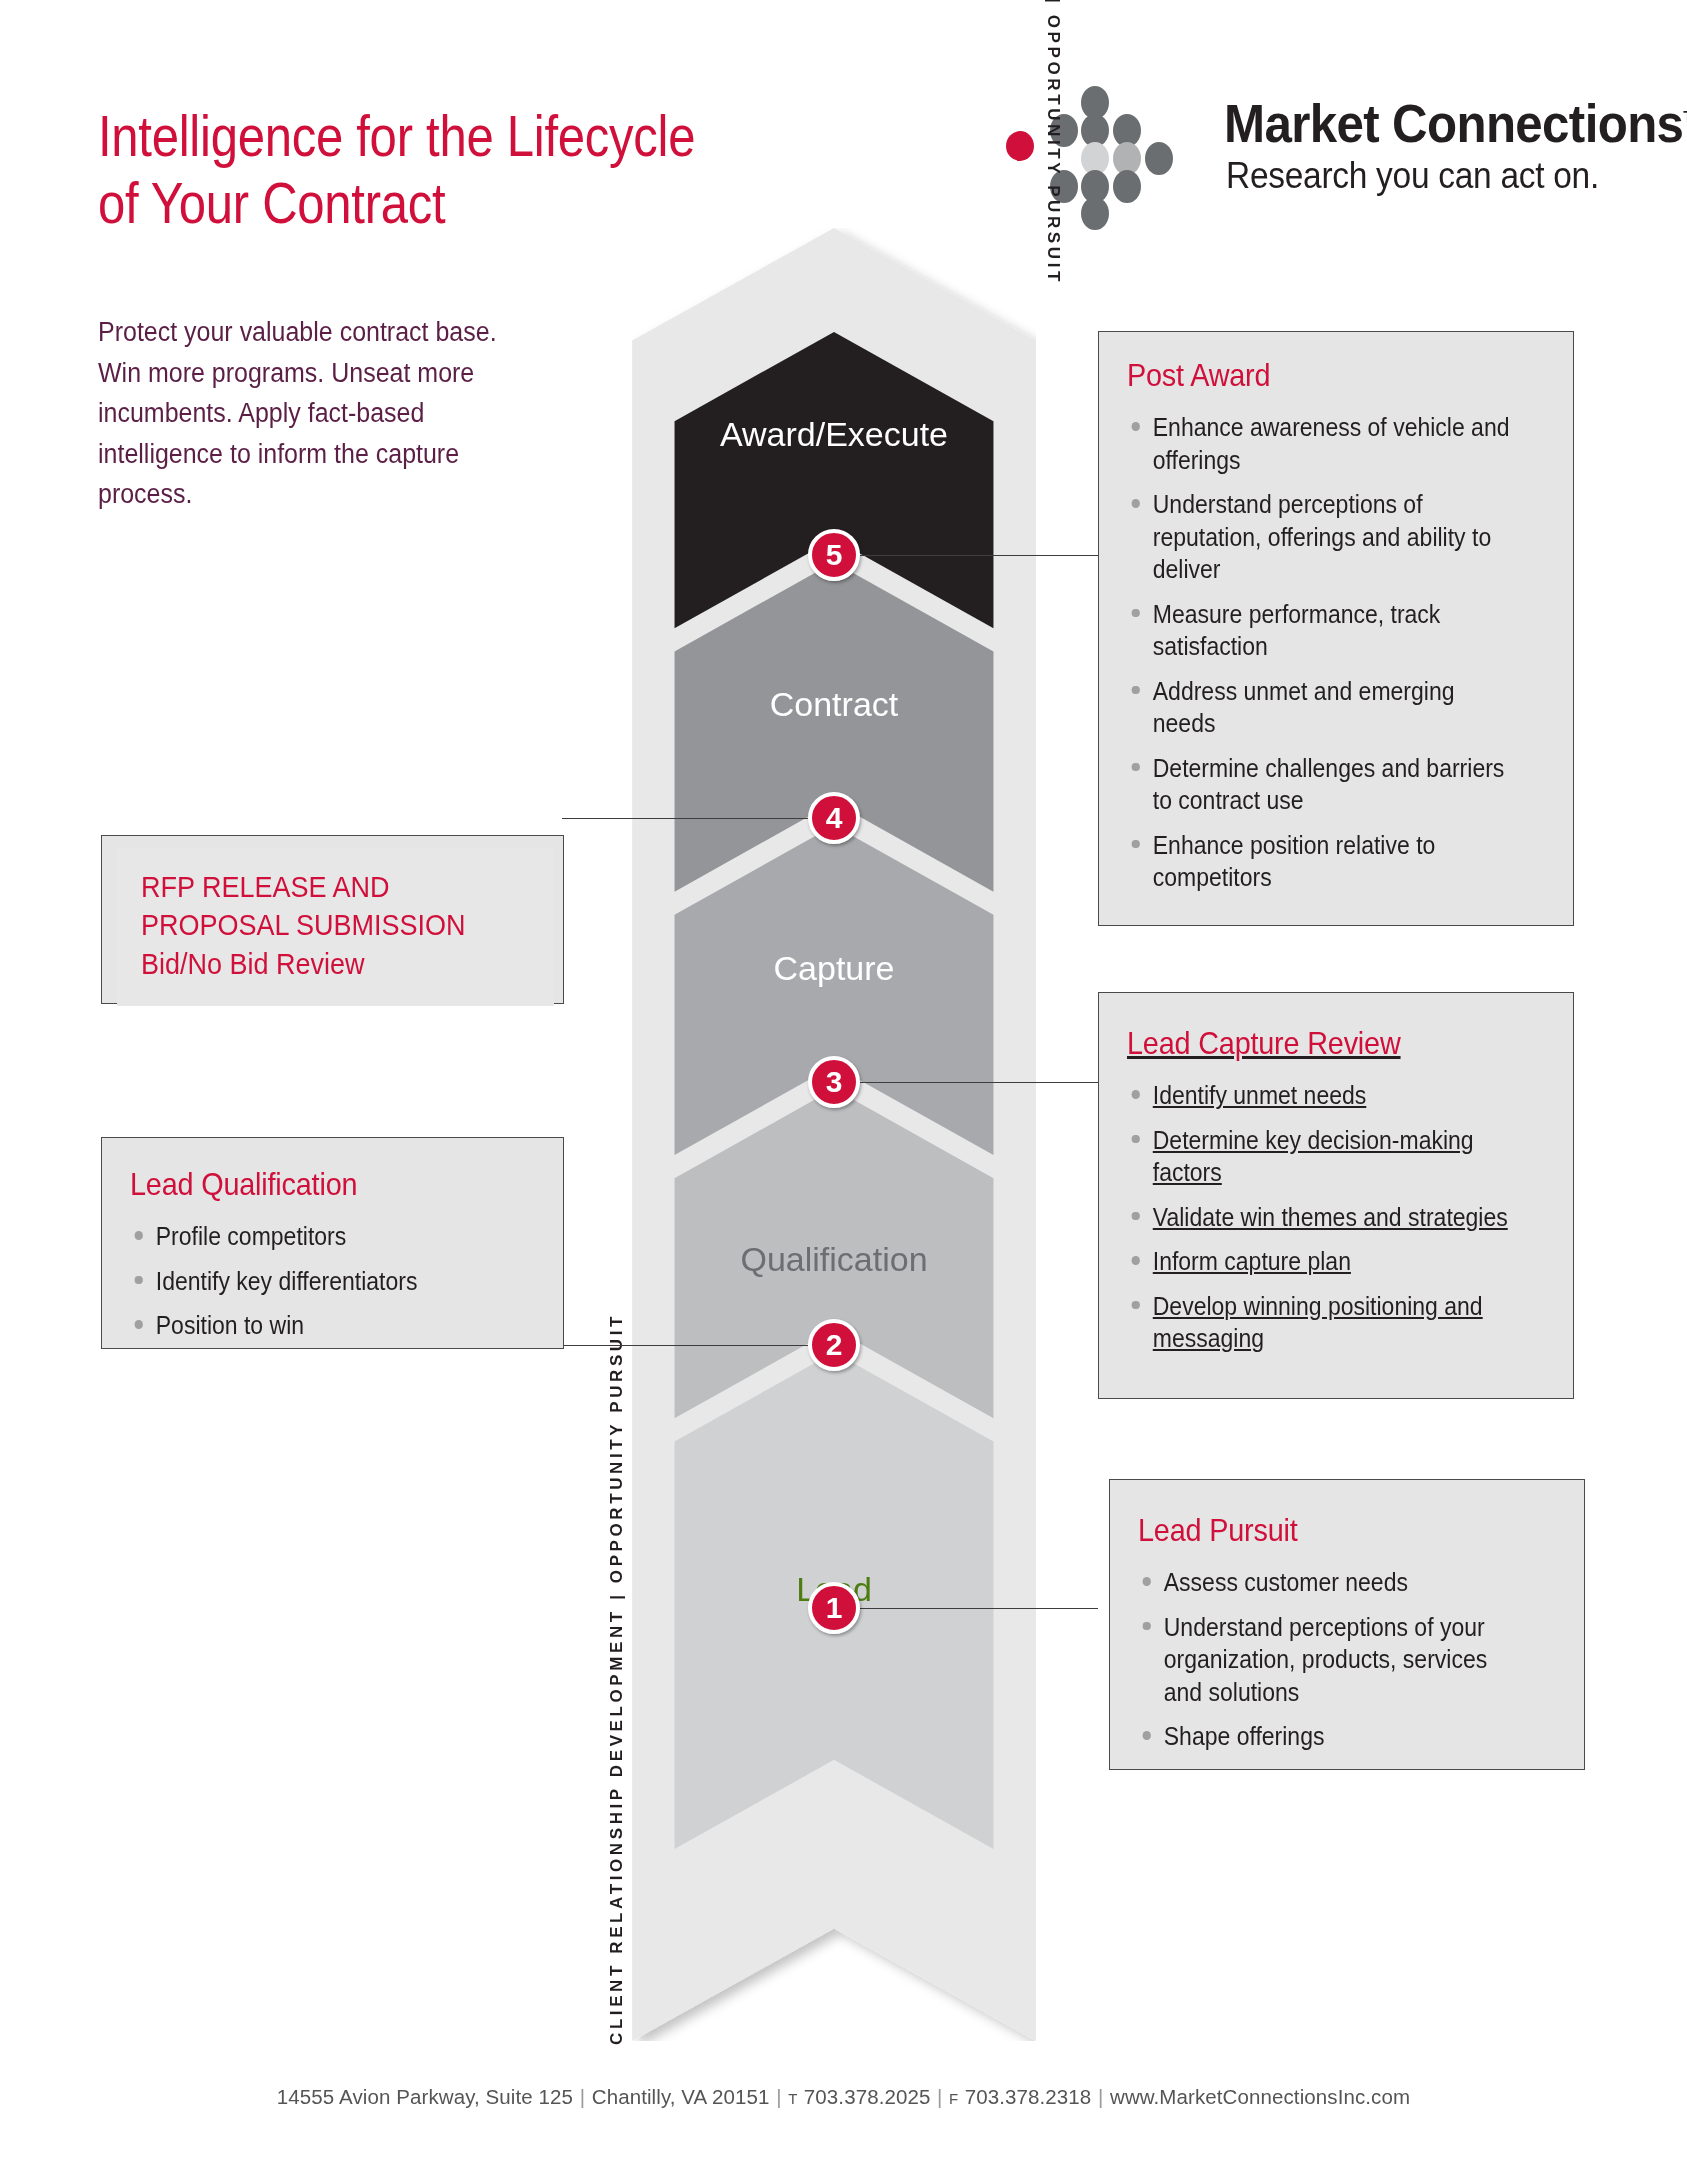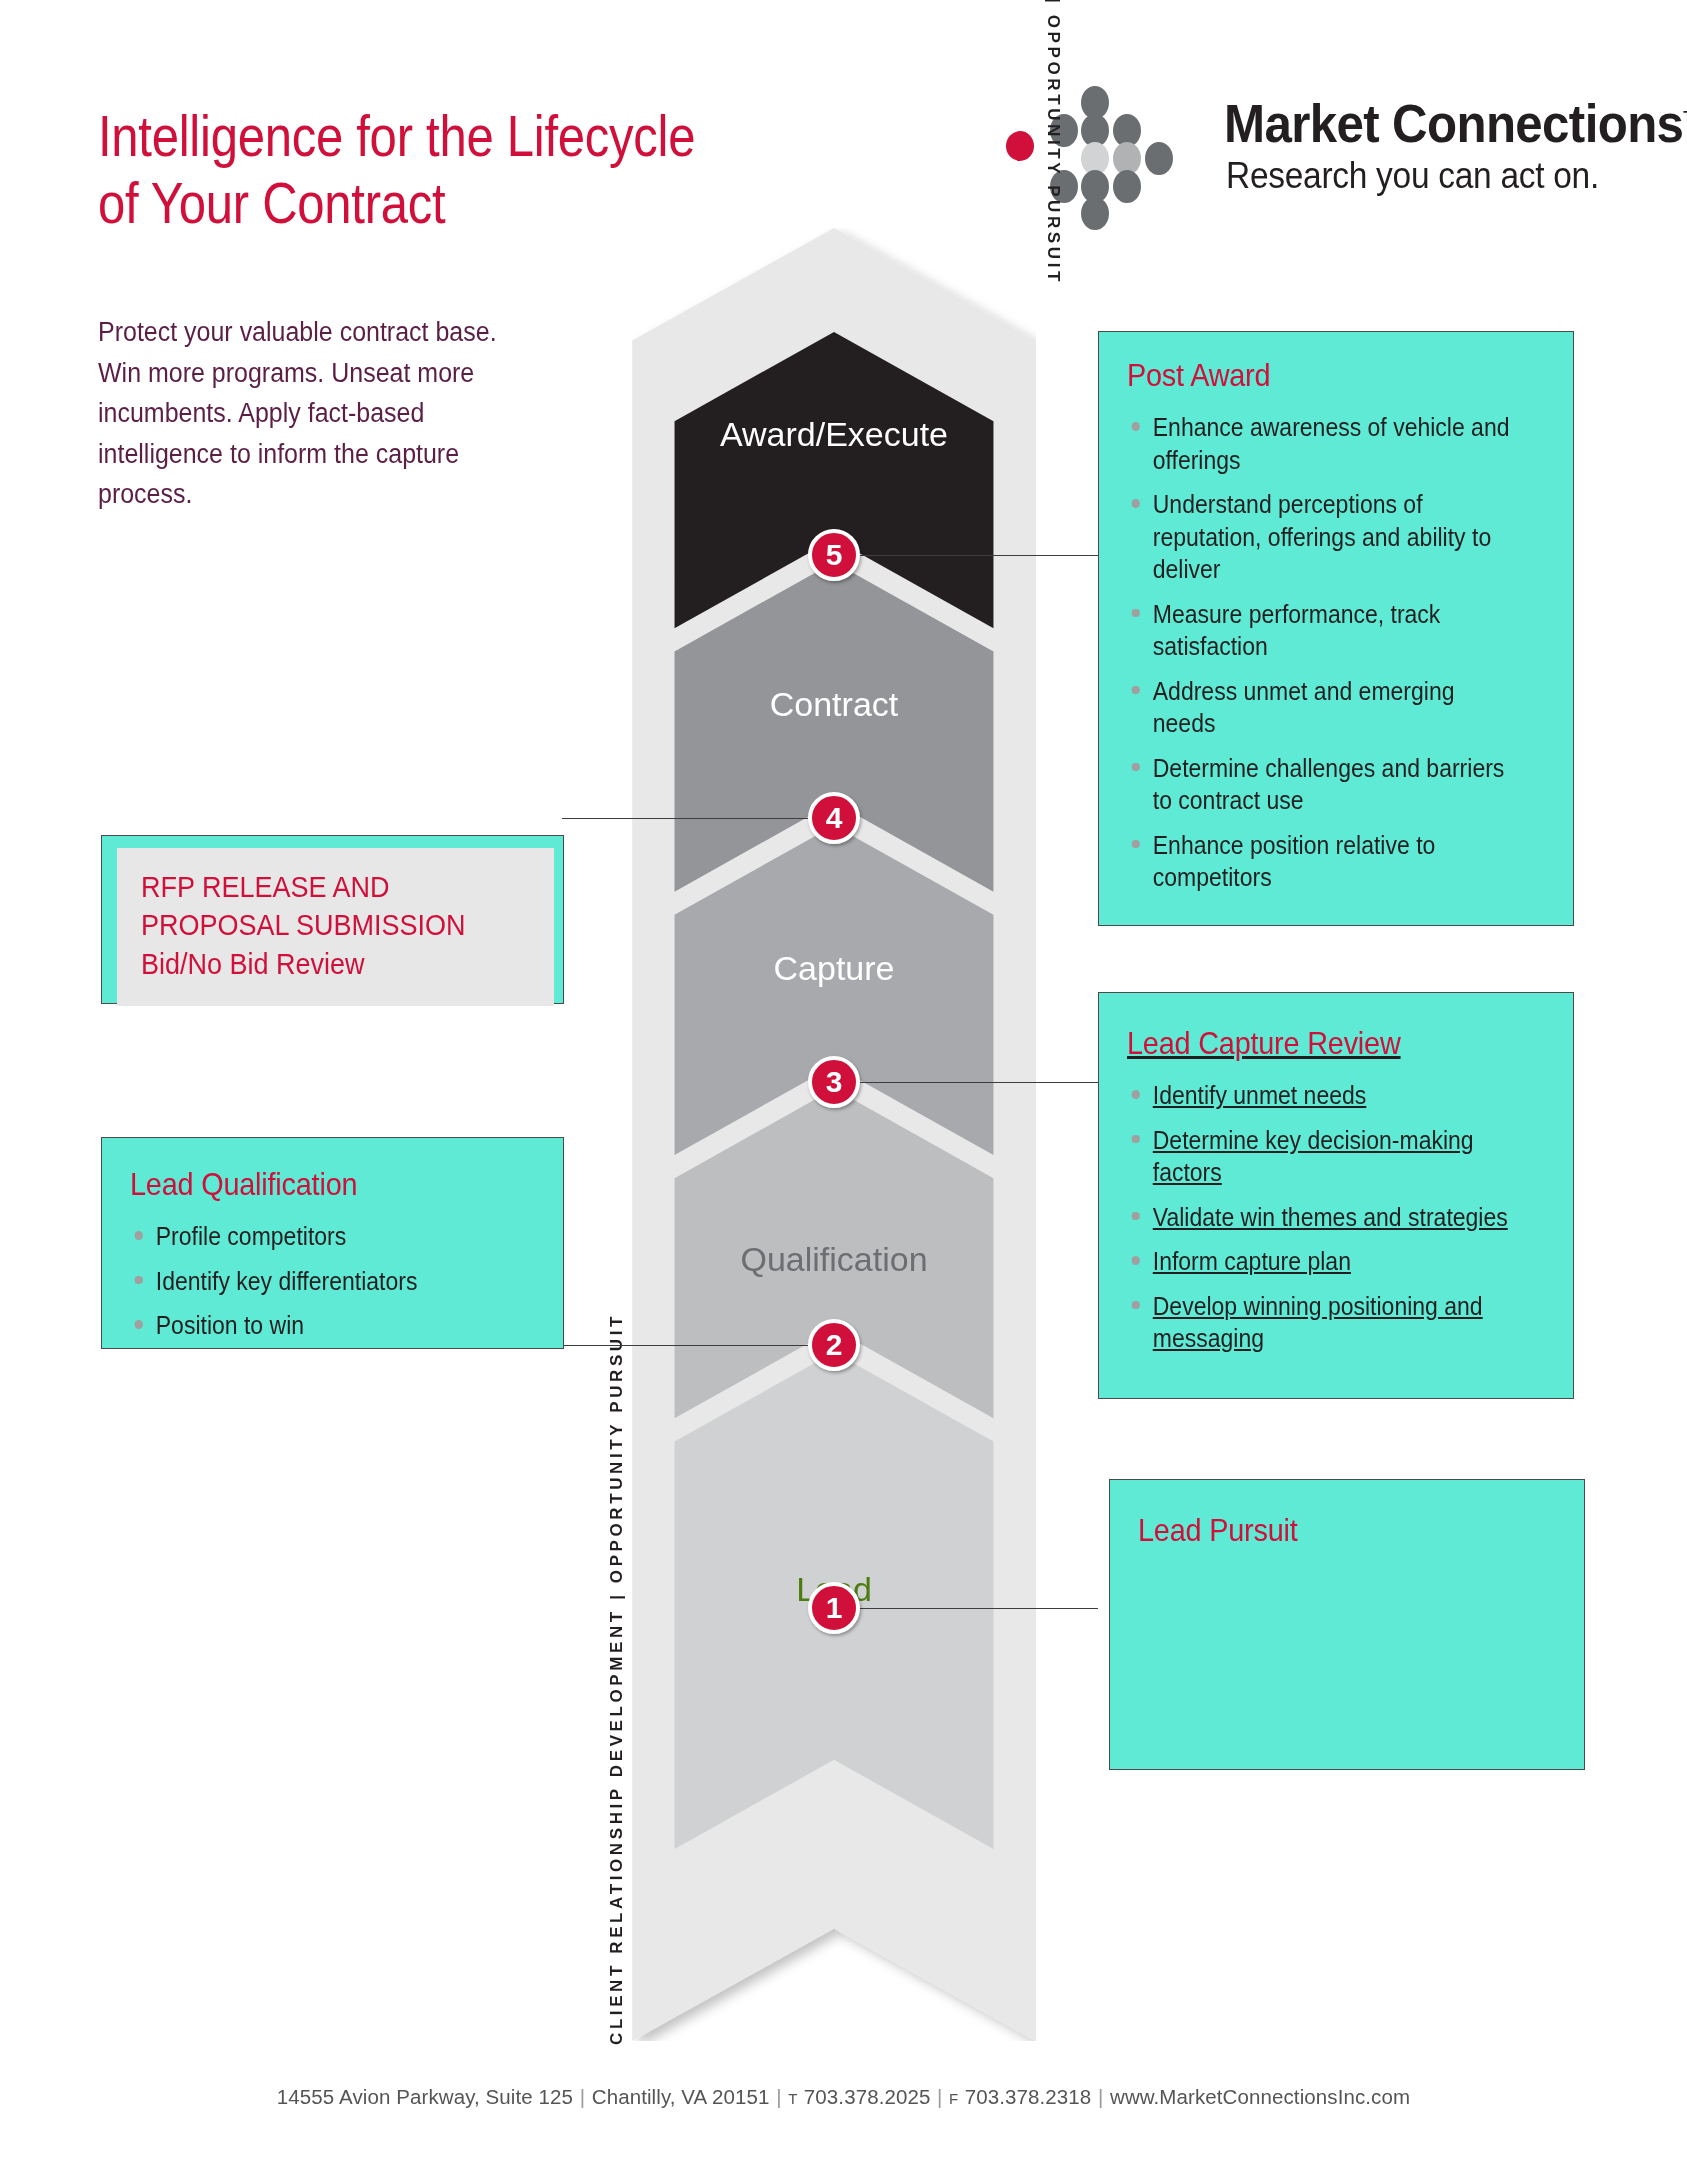--- a/index.html
+++ b/index.html
@@ -85,21 +85,21 @@
     display:flex;align-items:center;justify-content:center;
     font-family:"Liberation Sans",sans-serif;
     z-index:9;box-sizing:border-box;
   }
 
   
   .conn{position:absolute;height:0.7px;background:#3d3d3d;z-index:3;}
 
   
   .box{
-    position:absolute;border:1.3px solid #4a4a4a;background:#5eead4;
+    position:absolute;border:1.3px solid #4a4a4a;background:#e5e5e5;
     box-sizing:border-box;z-index:5;
   }
   .box h3{
     margin:0 0 17px 0;
     font-family:"Liberation Sans Narrow","Liberation Sans",sans-serif;
     font-size:32px;font-weight:400;color:#d0103a;letter-spacing:-0.2px;
     transform:scaleX(.9);transform-origin:left top;
   }
   .box ul{margin:0;padding:0;list-style:none;}
   .box li{
@@ -240,20 +240,25 @@
         <li>Validate win themes and strategies</li>
         <li>Inform capture plan</li>
         <li>Develop winning positioning and messaging</li>
       </ul>
     </div>
   </div>
 
   <div class="box" style="left:1098px;top:1479px;width:476px;height:291px;margin-left:11px;">
     <div class="inner" style="padding-top:32px;">
       <h3>Lead Pursuit</h3>
+      <ul>
+        <li>Assess customer needs</li>
+        <li>Understand perceptions of your organization, products, services and solutions</li>
+        <li>Shape offerings</li>
+      </ul>
     </div>
   </div>
 
   <div class="box" style="left:101px;top:835px;width:463px;height:169px;">
     <div style="padding:12px 0 0 14.6px;">
       <div class="rfp-shade">
         <p>RFP RELEASE AND</p>
         <p>PROPOSAL SUBMISSION</p>
         <p>Bid/No Bid Review</p>
       </div>

